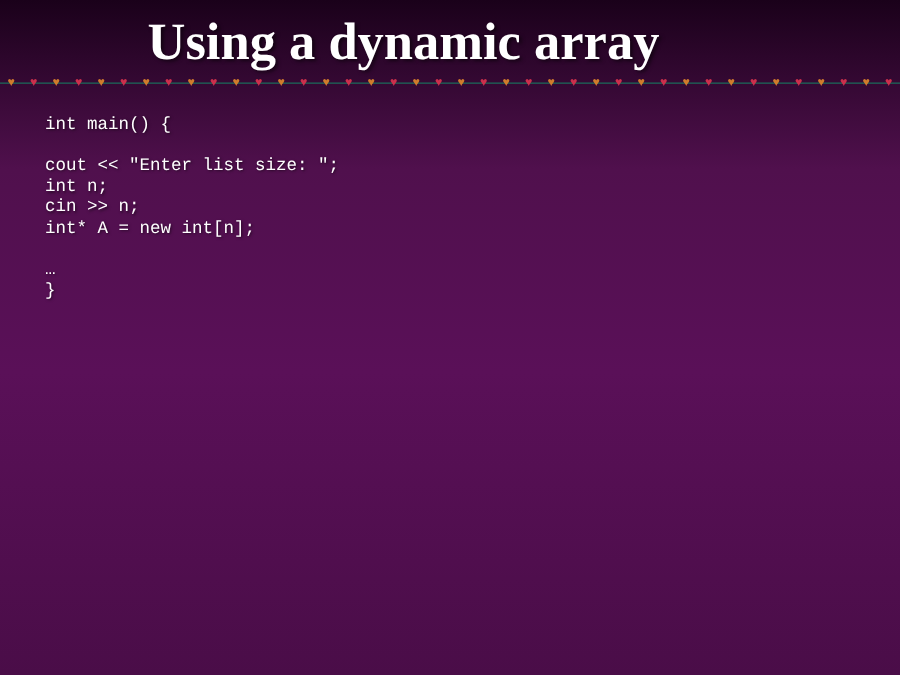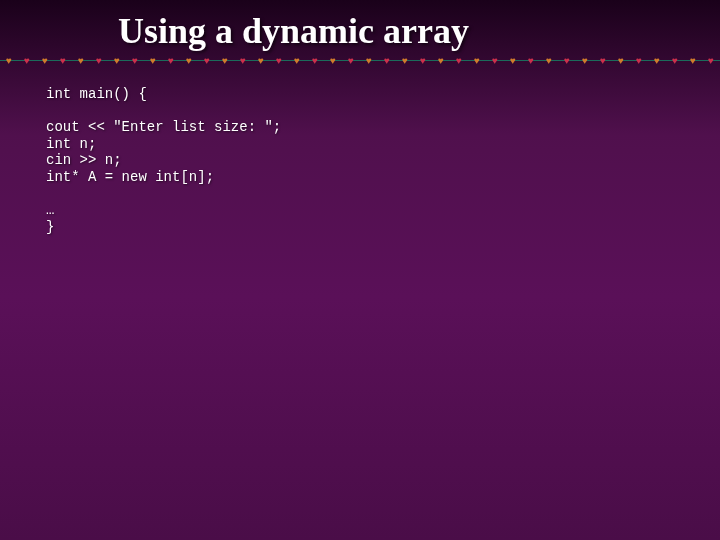--- a/index.html
+++ b/index.html
@@ -13,21 +13,21 @@
     height: 540px;
     background: linear-gradient(180deg, #1a011a 0%, #50104d 25%, #5a1058 55%, #4a0d48 100%);
     position: relative;
     padding: 10px 0 0 0;
   }
   .title-wrap {
     text-align: left;
     padding-left: 118px;
   }
   .title {
-    font-size: 36px;
+    font-size: 42px;
     color: #ffffff;
     text-shadow: 2px 2px 3px rgba(0,0,0,0.55);
     letter-spacing: 0px;
   }
   .divider {
     position: relative;
     height: 14px;
     margin-top: 2px;
     width: 720px;
     overflow: hidden;
@@ -52,21 +52,21 @@
     width: 18px;
     text-align: center;
     font-size: 10px;
     line-height: 13px;
     color: #d07c2c;
     position: relative;
   }
   .heart.alt { color: #cc304c; }
   .heart::before { content: "\2665"; }
   .code-block {
-    padding: 18px 0 0 46px;
+    padding: 18px 0 0 36px;
     font-family: "Courier New", Courier, monospace;
     font-size: 14px;
     line-height: 1.2;
     color: #ffffff;
     white-space: pre;
     text-shadow: 1px 1px 2px rgba(0,0,0,0.5);
   }
   .blank { height: 16px; }
 </style>
 </head>

